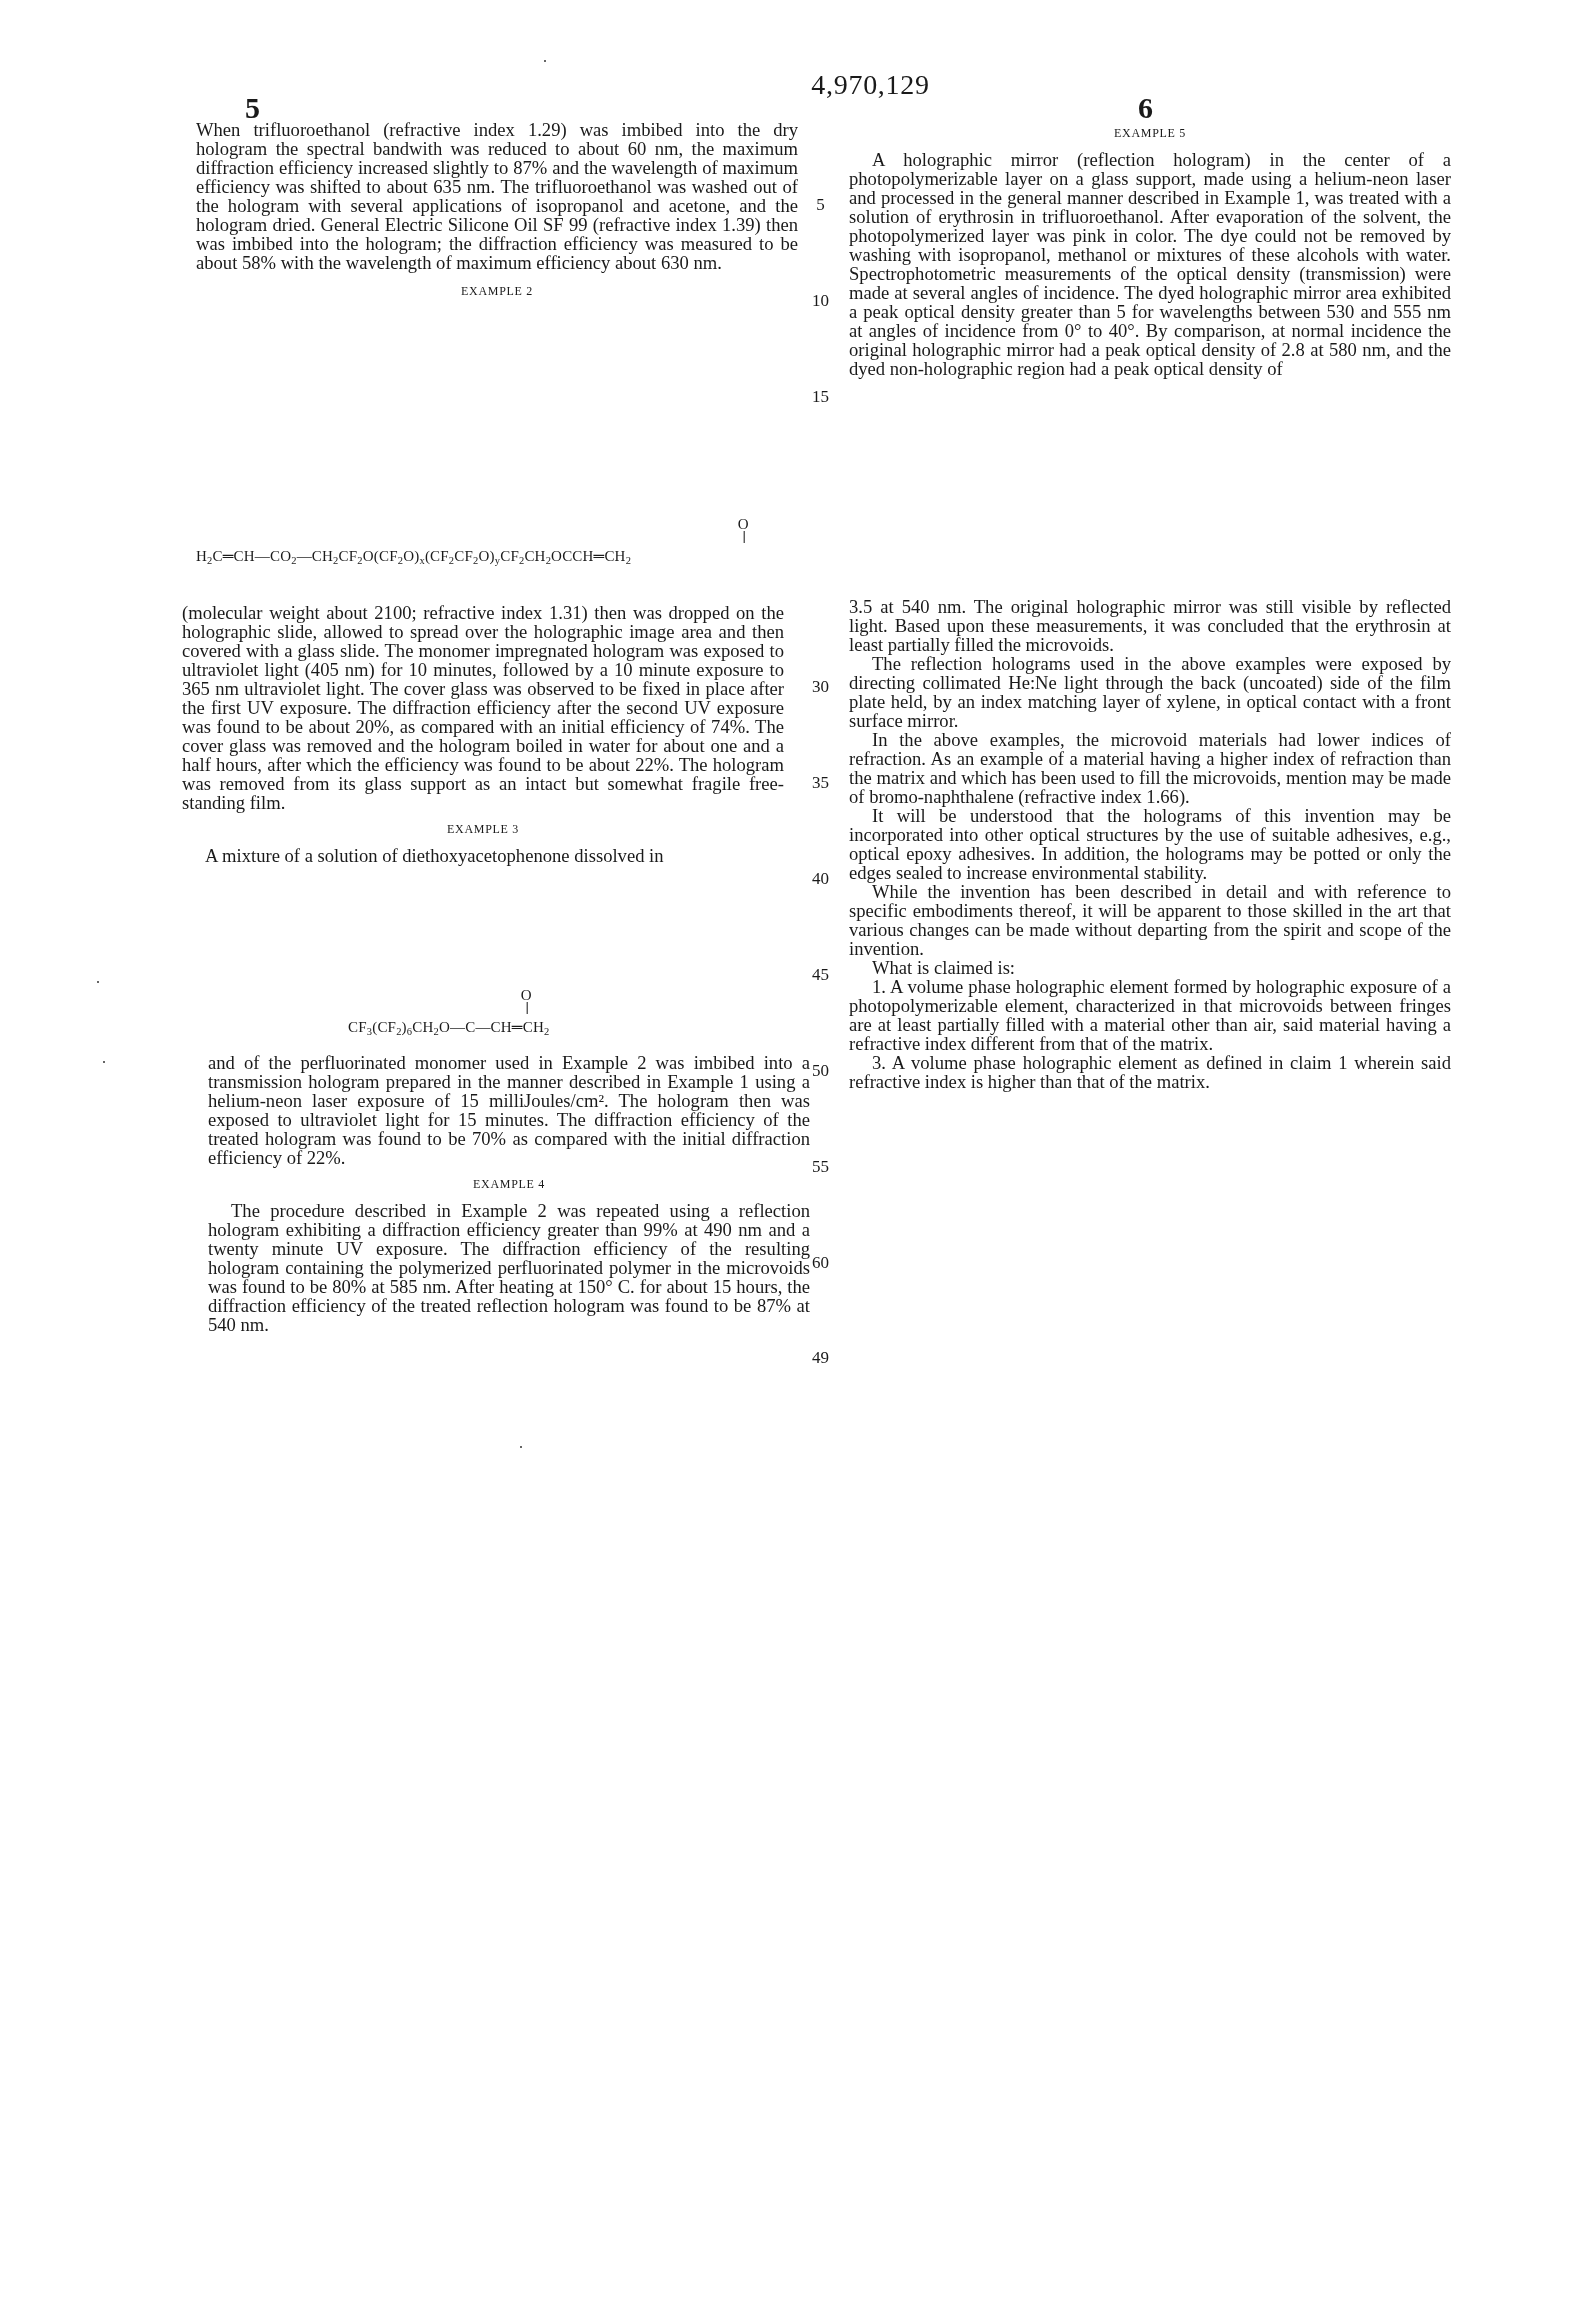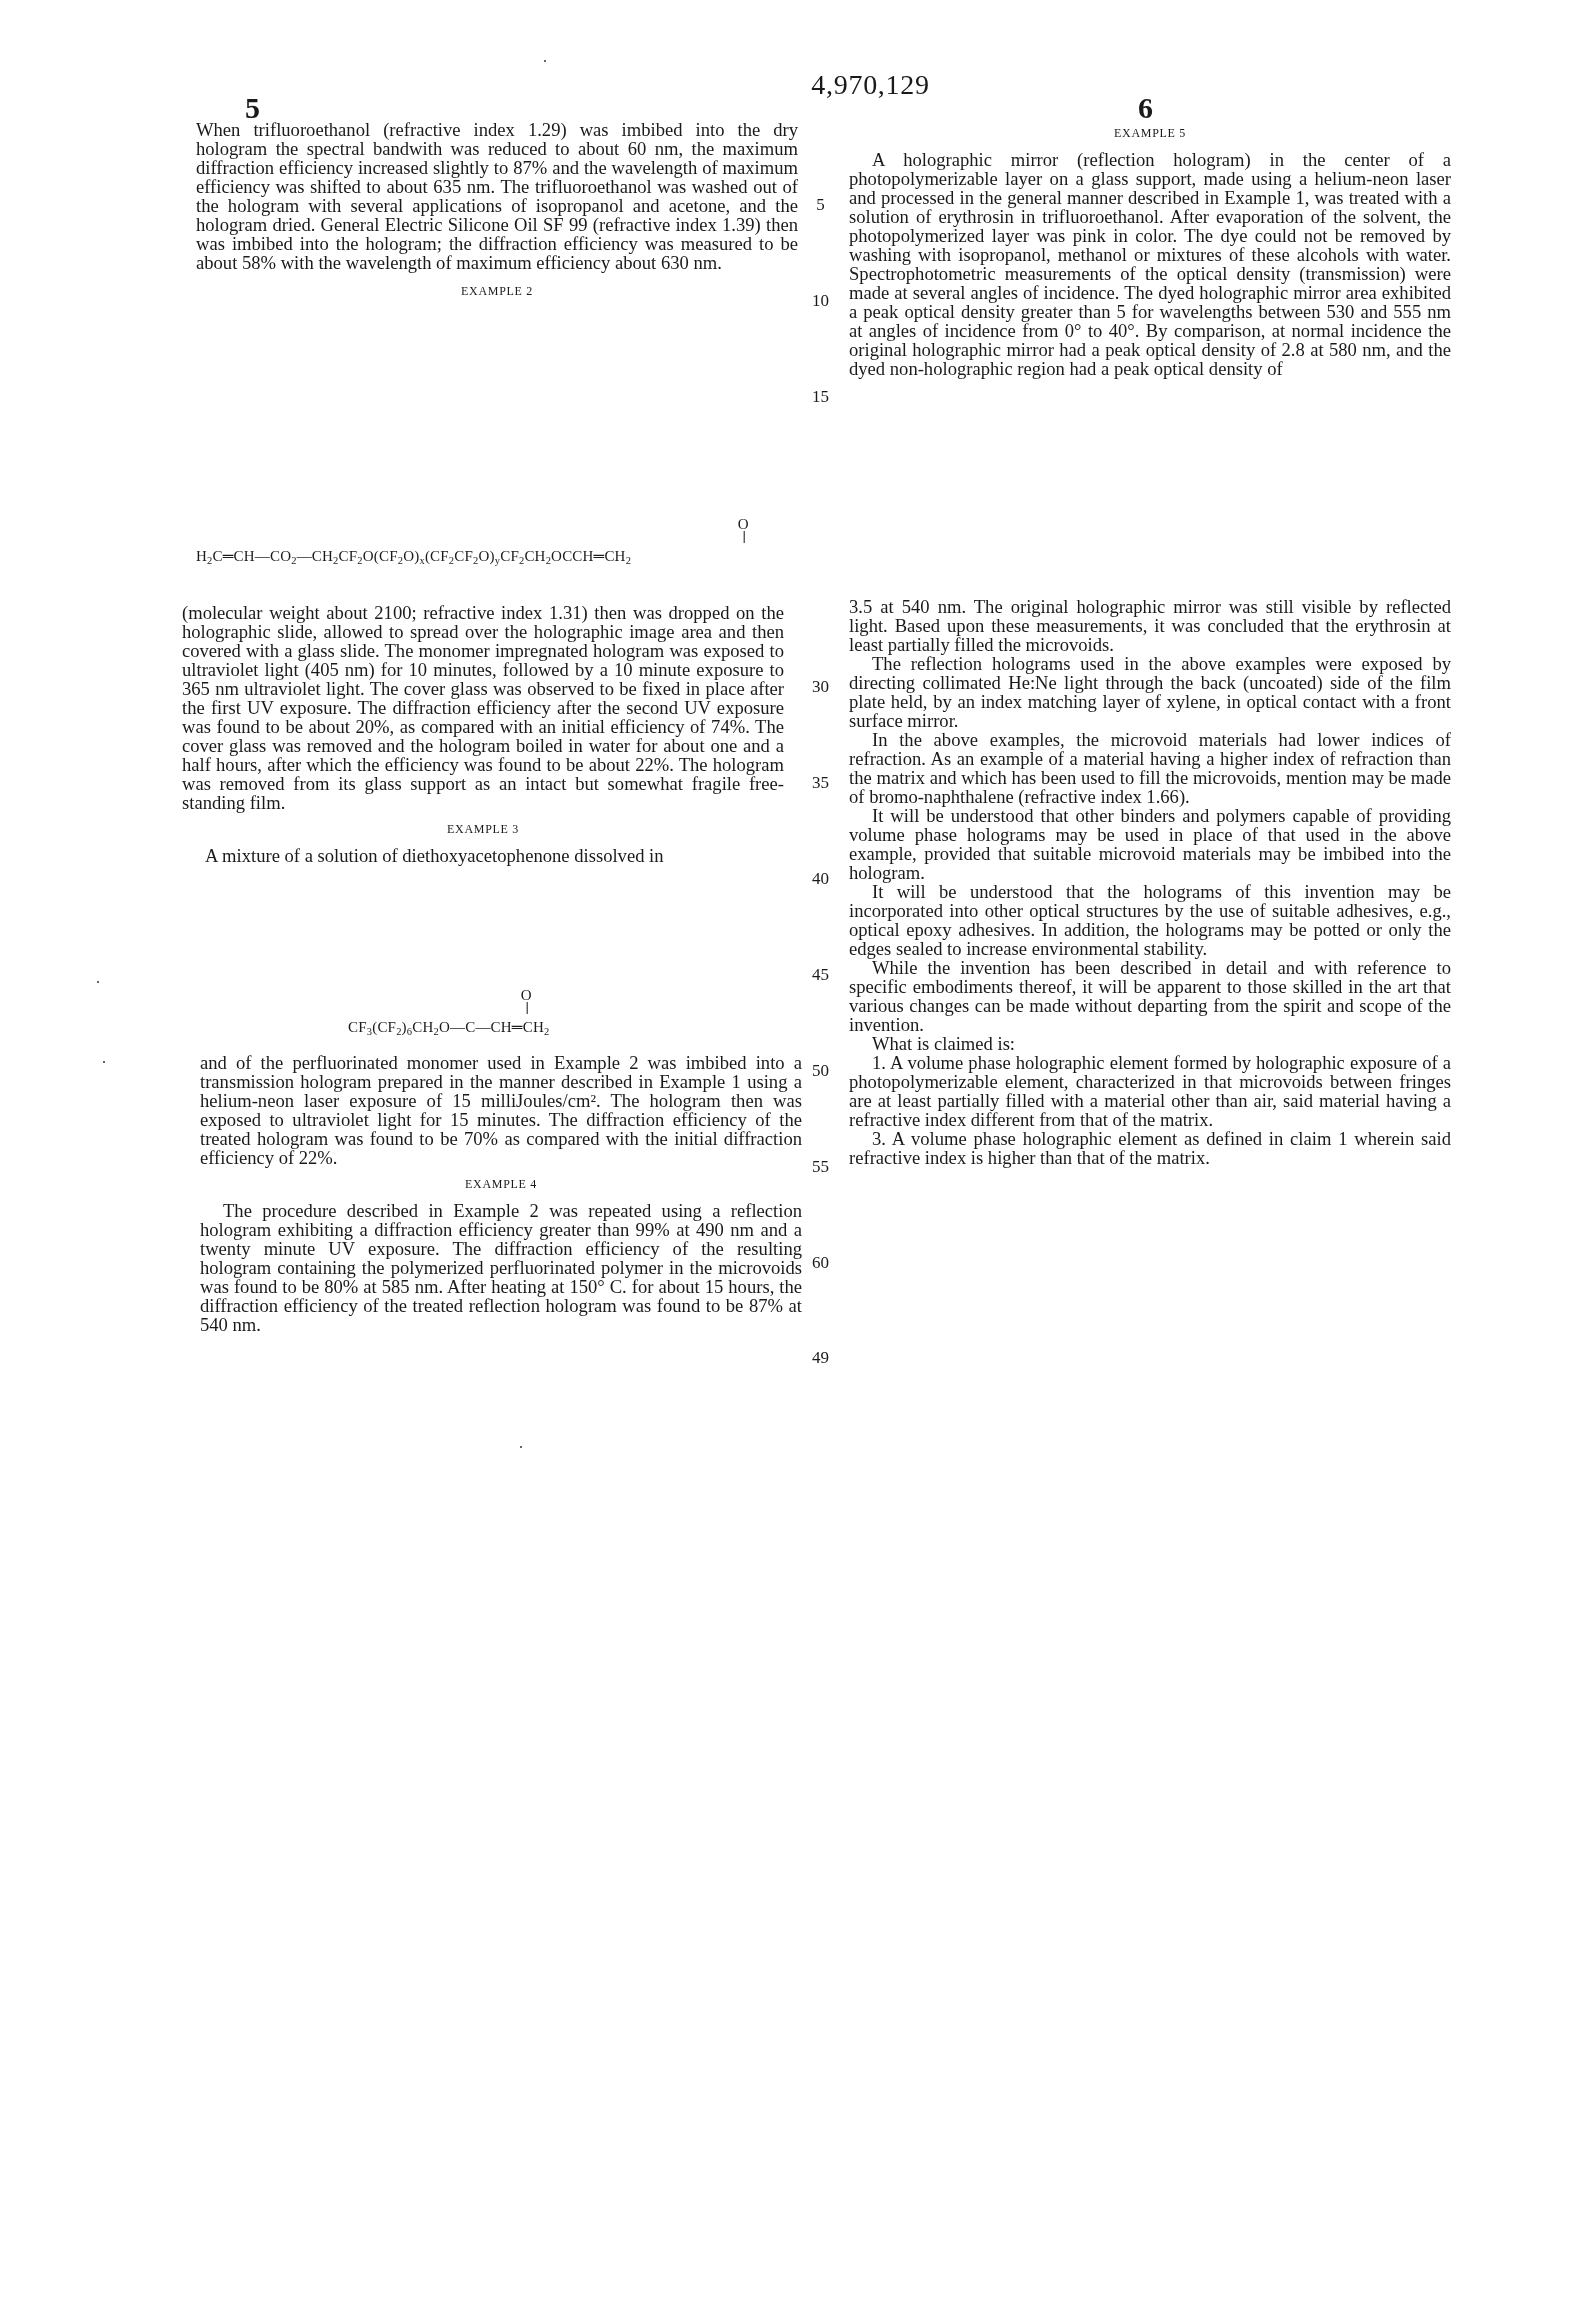--- a/index.html
+++ b/index.html
@@ -45,36 +45,35 @@
 </div>
 
 <div class="formula" style="left:348px; top:1019px;">
   <span>CF</span><sub>3</sub><span>(CF</span><sub>2</sub><span>)</span><sub>6</sub><span>CH</span><sub>2</sub><span>O—C—CH═CH</span><sub>2</sub>
   <div class="carbonyl" style="left:168px; top:-30px; width:20.4px;">
     <div>O</div>
     <div style="font-size:12.2px; letter-spacing:-2px;">||</div>
   </div>
 </div>
 
-<div class="col" style="left:200px; top:1053px;font-family:Liberation Serif, serif;">
+<div class="col" style="left:208px; top:1053px;font-family:Liberation Serif, serif;">
   <p class="noindent">and of the perfluorinated monomer used in Example 2 was imbibed into a transmission hologram prepared in the manner described in Example 1 using a helium-neon laser exposure of 15 milliJoules/cm². The hologram then was exposed to ultraviolet light for 15 minutes. The diffraction efficiency of the treated hologram was found to be 70% as compared with the initial diffraction efficiency of 22%.</p>
   <h3>EXAMPLE 4</h3>
   <p>The procedure described in Example 2 was repeated using a reflection hologram exhibiting a diffraction efficiency greater than 99% at 490 nm and a twenty minute UV exposure. The diffraction efficiency of the resulting hologram containing the polymerized perfluorinated polymer in the microvoids was found to be 80% at 585 nm. After heating at 150° C. for about 15 hours, the diffraction efficiency of the treated reflection hologram was found to be 87% at 540 nm.</p>
 </div>
 
 <div class="col" style="left:849px; top:120px;">
   <h3 style="margin-top:4.1px;">EXAMPLE 5</h3>
   <p>A holographic mirror (reflection hologram) in the center of a photopolymerizable layer on a glass support, made using a helium-neon laser and processed in the general manner described in Example 1, was treated with a solution of erythrosin in trifluoroethanol. After evaporation of the solvent, the photopolymerized layer was pink in color. The dye could not be removed by washing with isopropanol, methanol or mixtures of these alcohols with water. Spectrophotometric measurements of the optical density (transmission) were made at several angles of incidence. The dyed holographic mirror area exhibited a peak optical density greater than 5 for wavelengths between 530 and 555 nm at angles of incidence from 0° to 40°. By comparison, at normal incidence the original holographic mirror had a peak optical density of 2.8 at 580 nm, and the dyed non-holographic region had a peak optical density of</p>
 </div>
 
 <div class="col" style="left:849px; top:597px;">
   <p class="noindent">3.5 at 540 nm. The original holographic mirror was still visible by reflected light. Based upon these measurements, it was concluded that the erythrosin at least partially filled the microvoids.</p>
   <p>The reflection holograms used in the above examples were exposed by directing collimated He:Ne light through the back (uncoated) side of the film plate held, by an index matching layer of xylene, in optical contact with a front surface mirror.</p>
   <p>In the above examples, the microvoid materials had lower indices of refraction. As an example of a material having a higher index of refraction than the matrix and which has been used to fill the microvoids, mention may be made of bromo-naphthalene (refractive index 1.66).</p>
-  <p>It will be understood that other binders and polymers capable of providing volume phase holograms may be used in place of that used in the above example, provided that suitable microvoid materials may be imbibed into the hologram.</p>
   <p>It will be understood that the holograms of this invention may be incorporated into other optical structures by the use of suitable adhesives, e.g., optical epoxy adhesives. In addition, the holograms may be potted or only the edges sealed to increase environmental stability.</p>
   <p>While the invention has been described in detail and with reference to specific embodiments thereof, it will be apparent to those skilled in the art that various changes can be made without departing from the spirit and scope of the invention.</p>
   <p>What is claimed is:</p>
   <p>1. A volume phase holographic element formed by holographic exposure of a photopolymerizable element, characterized in that microvoids between fringes are at least partially filled with a material other than air, said material having a refractive index different from that of the matrix.</p>
   <p>3. A volume phase holographic element as defined in claim 1 wherein said refractive index is higher than that of the matrix.</p>
 </div>
 
 <div class="lineno" style="left:807px; top:195px;">5</div>
 <div class="lineno" style="left:807px; top:291px;">10</div>
 <div class="lineno" style="left:807px; top:387px;">15</div>

